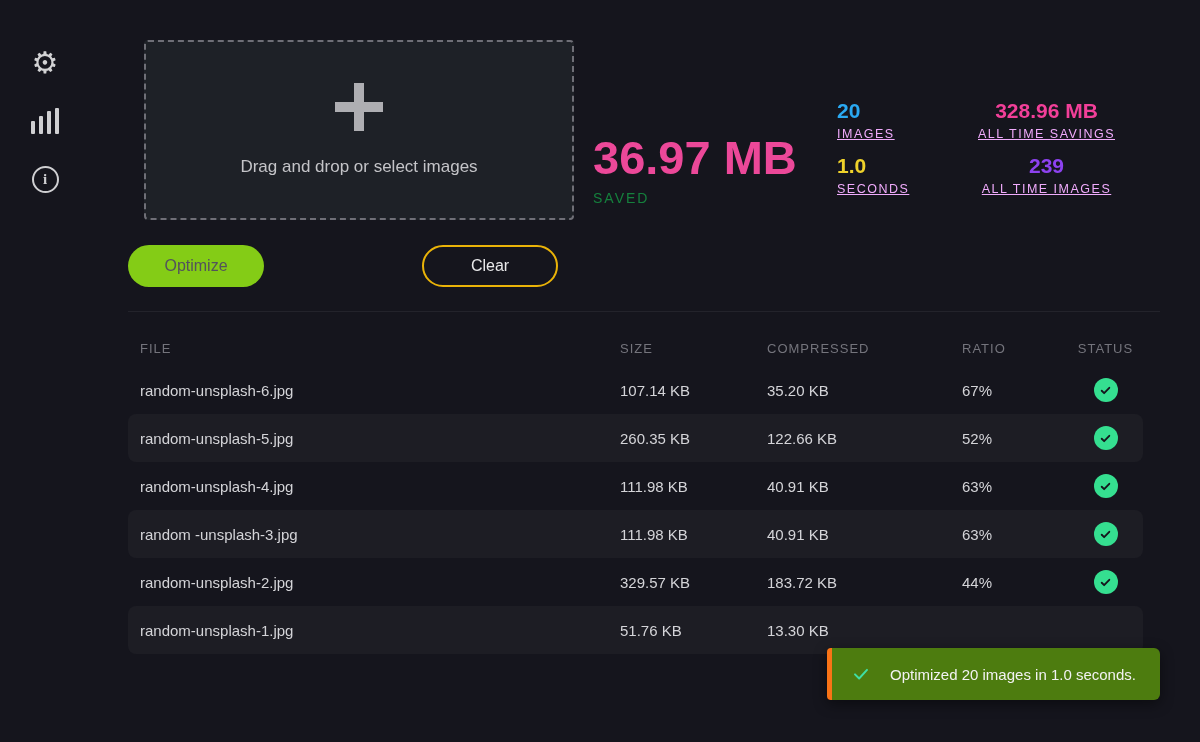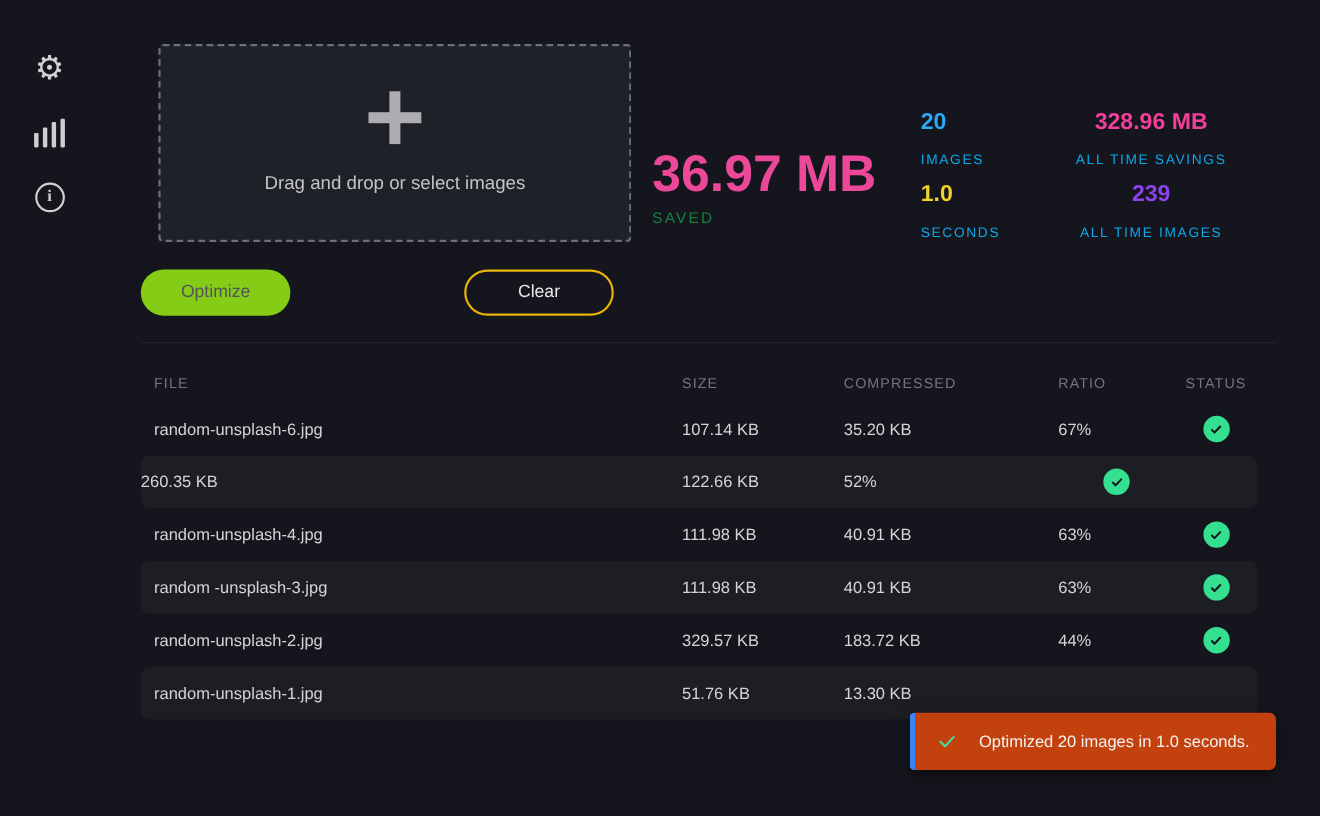--- a/index.html
+++ b/index.html
@@ -52,21 +52,21 @@
   
   .saved-block { position: absolute; left: 593px; top: 134px; }
   .saved-value { font-size: 47px; font-weight: bold; letter-spacing: 0px; line-height: 1.0; }
   .saved-label { margin-top: 9px; font-size: 14px; letter-spacing: 2px; color: #15803d; }
 
   .stats-col { position: absolute; top: 99px; display: flex; flex-direction: column; }
   .stats-col-1 { left: 837px; }
   .stats-col-2 { left: 978px; text-align: center; }
   .stat { margin-bottom: 13px; }
   .stat-value { font-size: 21px; font-weight: bold; line-height: 1.1; }
-  .stat-label { margin-top: 16px; font-size: 12.5px; letter-spacing: 1.5px; color: #0ea5e9; }
+  .stat-label { margin-top: 5px; font-size: 12.5px; letter-spacing: 1.5px; color: #f0abfc; text-decoration: underline; }
 
   
   .btn {
     position: absolute; top: 245px; width: 136px; height: 42px; border-radius: 21px;
     font-size: 16px; font-family: "Liberation Sans", sans-serif;
     display: flex; align-items: center; justify-content: center; cursor: pointer;
   }
   .btn-optimize { left: 128px; background: #84cc16; border: none; color: #53535c; }
   .btn-clear { left: 422px; background: transparent; border: 2px solid #eab308; color: #e8e8ea; }
 
@@ -89,21 +89,21 @@
   .c-status { display: flex; justify-content: center; }
   .check-circle {
     width: 24px; height: 24px; border-radius: 50%; background: #35df90;
     display: flex; align-items: center; justify-content: center;
   }
   .check-circle svg { width: 13px; height: 13px; }
 
   
   .toast {
     position: absolute; left: 827px; top: 648px; width: 333px; height: 52px;
-    background: #c2410c; border-left: 5px solid #3b82f6;
+    background: #4d7c0f; border-left: 5px solid #f97316;
     border-radius: 4px 6px 6px 4px;
     display: flex; align-items: center;
     box-shadow: 0 4px 14px rgba(0,0,0,0.45);
   }
   .toast-check { margin-left: 20px; width: 18px; height: 18px; flex: none; }
   .toast-msg { margin-left: 20px; font-size: 15px; color: #f2f2f2; white-space: nowrap; }
 </style>
 </head>
 <body>
 
@@ -179,20 +179,21 @@
           <div class="c-ratio">67%</div>
           <div class="c-status">
             <span class="check-circle" style="background: rgb(53, 223, 144);">
               <svg viewBox="0 0 24 24" fill="none">
                 <path d="M5 12.5l4.5 4.5L19 7" stroke="#15161c" stroke-width="3.4" stroke-linecap="round" stroke-linejoin="round"></path>
               </svg>
             </span>
           </div>
         </div>
         <div class="t-row striped">
+          <div class="c-file">random-unsplash-5.jpg</div>
           <div class="c-size">260.35 KB</div>
           <div class="c-comp">122.66 KB</div>
           <div class="c-ratio">52%</div>
           <div class="c-status">
             <span class="check-circle" style="background: rgb(53, 223, 144);">
               <svg viewBox="0 0 24 24" fill="none">
                 <path d="M5 12.5l4.5 4.5L19 7" stroke="#15161c" stroke-width="3.4" stroke-linecap="round" stroke-linejoin="round"></path>
               </svg>
             </span>
           </div>

